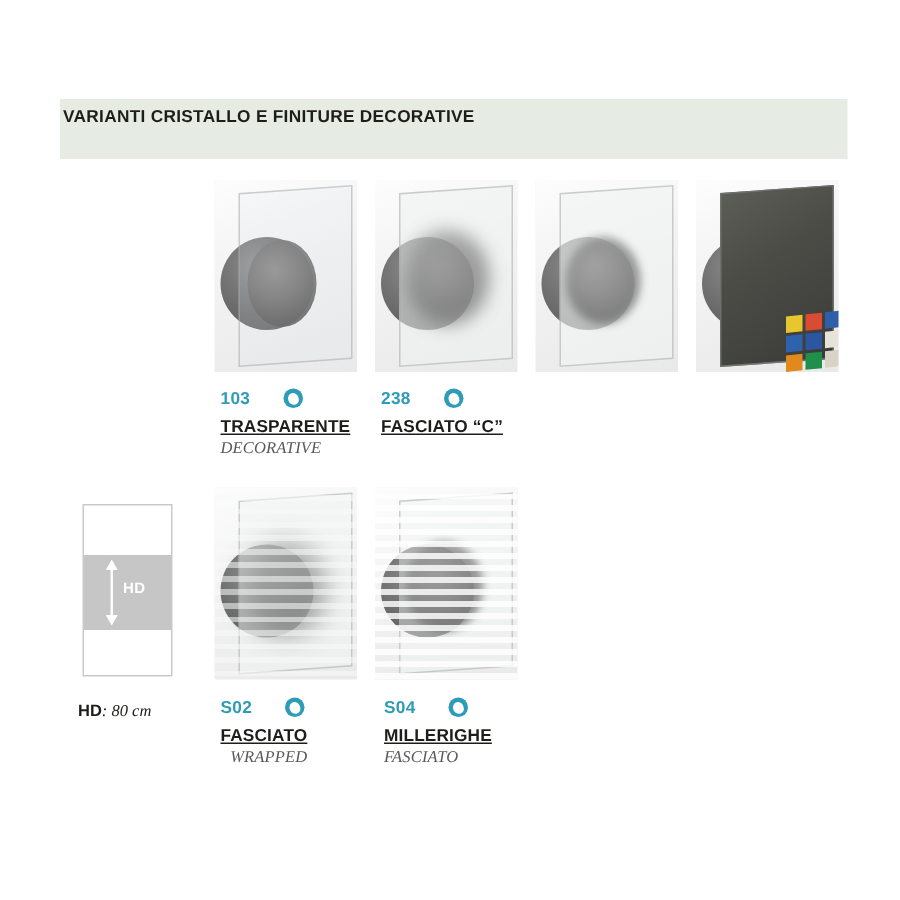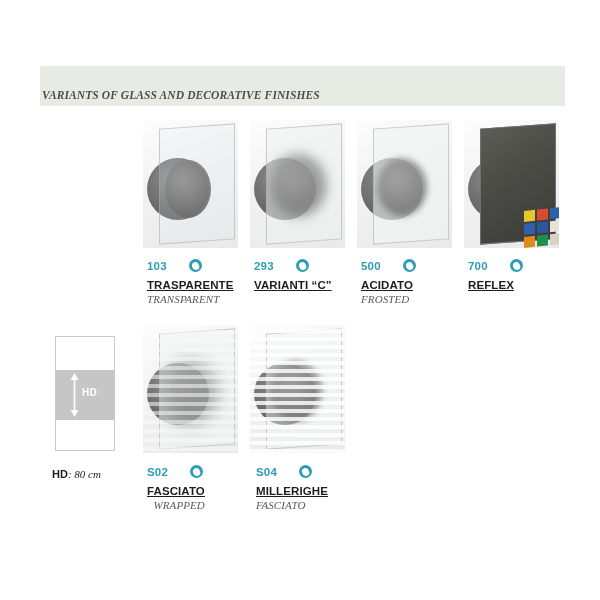--- a/index.html
+++ b/index.html
@@ -232,21 +232,21 @@
     color:#1d1d1b;
   }
 </style>
 </head>
 <body>
 
 <div class="page">
 
 
   <div class="header-band"></div>
-  <div class="header-sub">VARIANTS OF GLASS AND DECORATIVE FINISHES</div>
+  <div class="header-title">VARIANTI CRISTALLO E FINITURE DECORATIVE</div>
 
   <div class="sample" style="left:143px;top:120px;">
     <div class="photo">
       <div class="bg"></div>
       <div class="ball"></div>
       <div class="pane clear"></div>
       <div class="ball-thru" style="left:22px;top:40px;width:46px;height:58px;opacity:.92;"></div>
     </div>
   </div>
 
@@ -286,49 +286,33 @@
       </div>
     </div>
   </div>
 
   <div class="caption" style="left:147px;top:258px;">
     <div class="code-row">
       <span class="code">103</span>
       <span class="badge"></span>
     </div>
     <div class="name">TRASPARENTE</div>
-    <div class="name-en">TRANSPARENT</div>
+    <div class="name-en">DECORATIVE</div>
   </div>
 
   <div class="caption" style="left:254px;top:258px;">
     <div class="code-row">
-      <span class="code">293</span>
+      <span class="code">238</span>
       <span class="badge"></span>
     </div>
-    <div class="name">VARIANTI “C”</div>
+    <div class="name">FASCIATO “C”</div>
     <div class="name-en"></div>
   </div>
 
-  <div class="caption" style="left:361px;top:258px;">
-    <div class="code-row">
-      <span class="code">500</span>
-      <span class="badge"></span>
-    </div>
-    <div class="name">ACIDATO</div>
-    <div class="name-en">FROSTED</div>
-  </div>
-
-  <div class="caption" style="left:468px;top:258px;">
-    <div class="code-row">
-      <span class="code">700</span>
-      <span class="badge"></span>
-    </div>
-    <div class="name">REFLEX</div>
-    <div class="name-en"></div>
-  </div>
+
 
   <div class="hd-box">
     <div class="hd-band"></div>
     <svg class="hd-arrow" viewBox="0 0 9 44">
       <line x1="4.5" y1="5" x2="4.5" y2="39" stroke="#ffffff" stroke-width="1.6"></line>
       <polygon points="4.5,0 8.5,7 0.5,7" fill="#ffffff"></polygon>
       <polygon points="4.5,44 8.5,37 0.5,37" fill="#ffffff"></polygon>
     </svg>
     <div class="hd-label">HD</div>
   </div>

